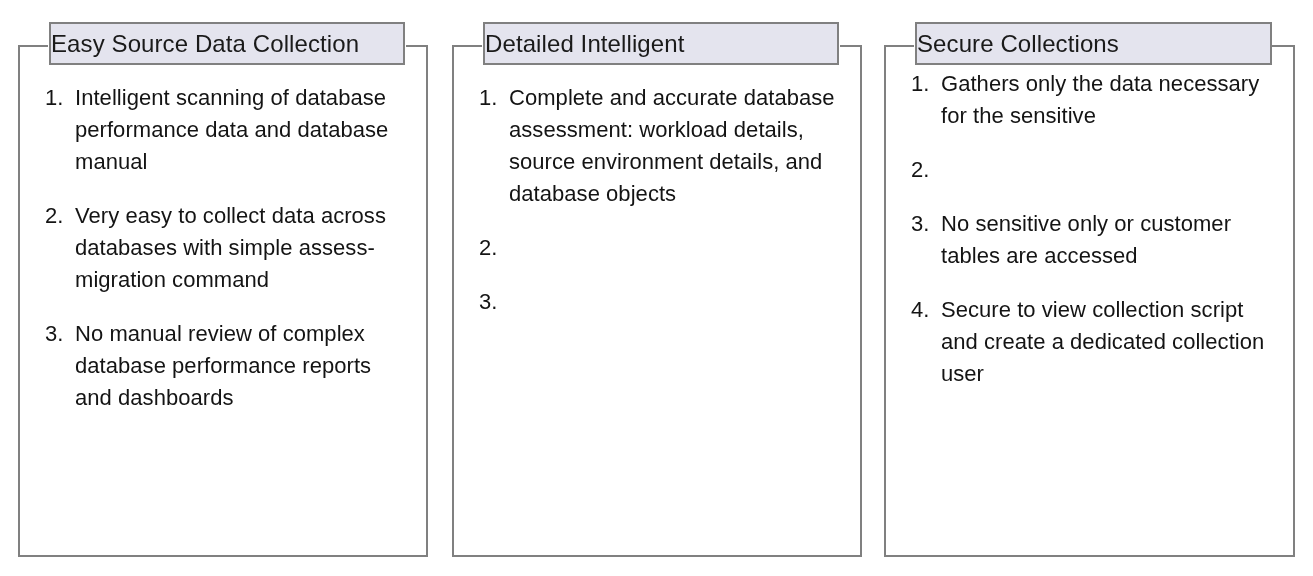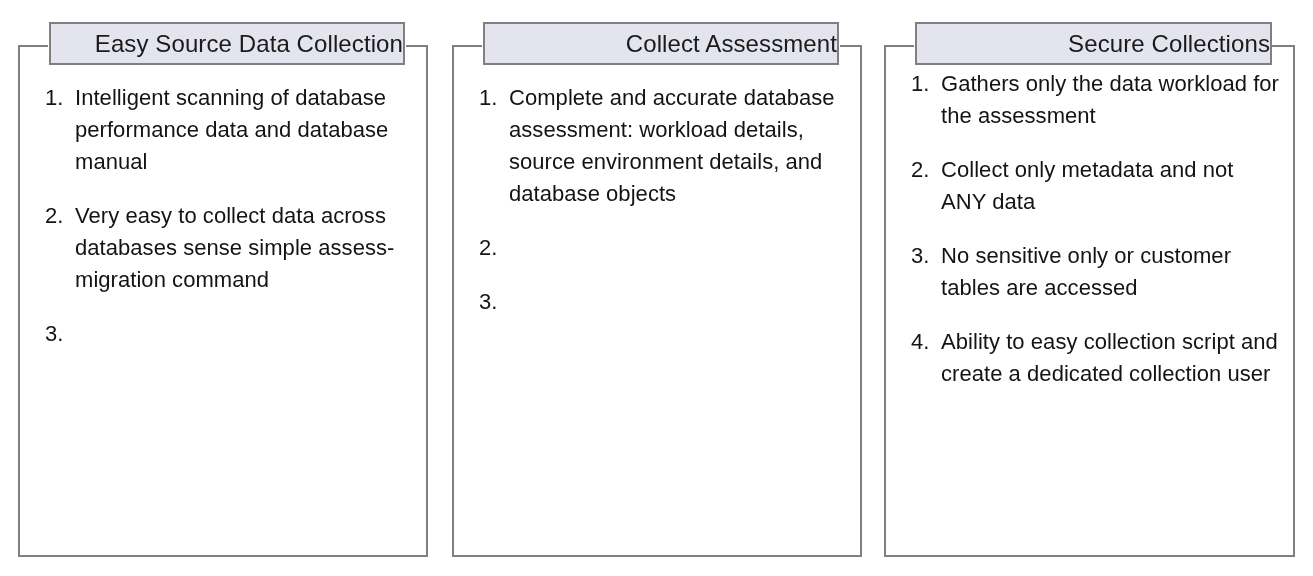--- a/index.html
+++ b/index.html
@@ -49,21 +49,21 @@
     position: absolute;
     left: 31px;
     top: 0px;
     width: 356px;
     height: 43px;
     box-sizing: border-box;
     border: 2px solid #808080;
     background: #e4e4ee;
     display: flex;
     align-items: center;
-    justify-content: flex-end;
+    justify-content: flex-start;
     z-index: 3;
   }
   .card-header-title {
     font-size: 24px;
     line-height: 26px;
     font-weight: 400;
     color: #1a1a1a;
     letter-spacing: 0.1px;
     white-space: nowrap;
   }
@@ -116,33 +116,34 @@
     <div class="card-header">
       <span class="card-header-title">Easy Source Data Collection</span>
     </div>
     <div class="card-list">
       <div class="list-item">
         <span class="item-number">1.</span>
         <span class="item-text">Intelligent scanning of database performance data and database manual</span>
       </div>
       <div class="list-item">
         <span class="item-number">2.</span>
-        <span class="item-text">Very easy to collect data across databases sense simple assess-migration command</span>
+        <span class="item-text">Very easy to collect data across databases with simple assess-migration command</span>
       </div>
       <div class="list-item">
         <span class="item-number">3.</span>
+        <span class="item-text">No manual review of complex database performance reports and dashboards</span>
       </div>
     </div>
   </div>
 
   <div class="card" style="left:452px; top:22px; width:410px; height:535px;">
     <div class="card-frame"></div>
     <div class="frame-notch"></div>
     <div class="card-header">
-      <span class="card-header-title">Collect Assessment</span>
+      <span class="card-header-title">Detailed Intelligent</span>
     </div>
     <div class="card-list">
       <div class="list-item">
         <span class="item-number">1.</span>
         <span class="item-text">Complete and accurate database assessment: workload details, source environment details, and database objects</span>
       </div>
       <div class="list-item">
         <span class="item-number">2.</span>
       </div>
       <div class="list-item">
@@ -153,30 +154,29 @@
 
   <div class="card" style="left:884px; top:22px; width:411px; height:462px;">
     <div class="card-frame" style="width:411px;"></div>
     <div class="frame-notch"></div>
     <div class="card-header" style="width:357px;">
       <span class="card-header-title">Secure Collections</span>
     </div>
     <div class="card-list shifted" style="width:407px;">
       <div class="list-item">
         <span class="item-number">1.</span>
-        <span class="item-text">Gathers only the data workload for the assessment</span>
+        <span class="item-text">Gathers only the data necessary for the sensitive</span>
       </div>
       <div class="list-item">
         <span class="item-number">2.</span>
-        <span class="item-text">Collect only metadata and not ANY data</span>
       </div>
       <div class="list-item">
         <span class="item-number">3.</span>
         <span class="item-text">No sensitive only or customer tables are accessed</span>
       </div>
       <div class="list-item">
         <span class="item-number">4.</span>
-        <span class="item-text">Ability to easy collection script and create a dedicated collection user</span>
+        <span class="item-text">Secure to view collection script and create a dedicated collection user</span>
       </div>
     </div>
   </div>
 
 </div>
 
 </body></html>

